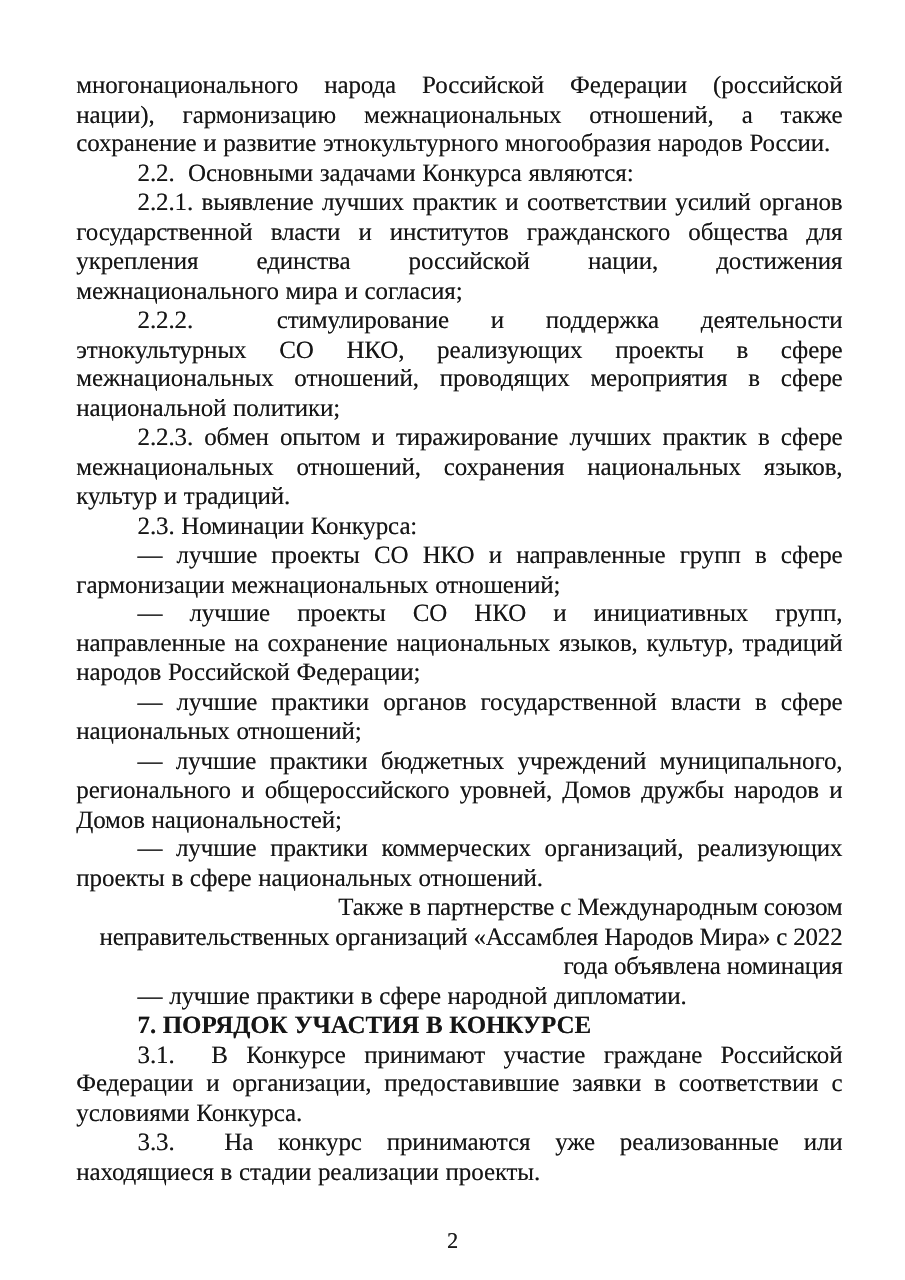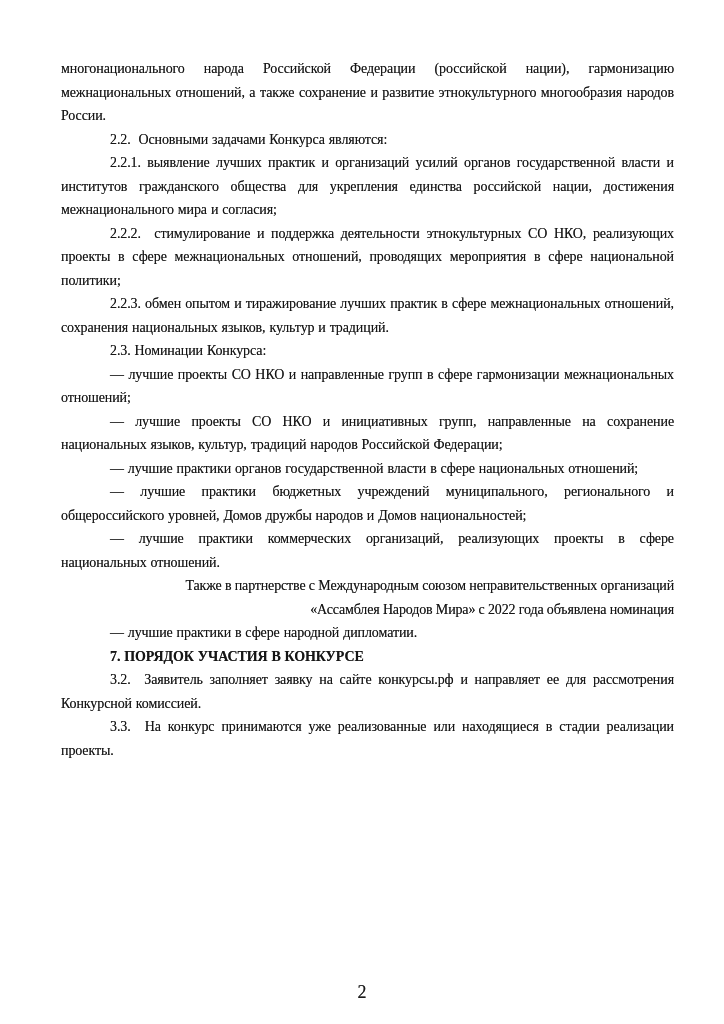--- a/index.html
+++ b/index.html
@@ -20,21 +20,21 @@
     text-shadow: 0 0 0.35px rgba(0,0,0,0.55);
   }
   .content {
     position: absolute;
     left: 61px;
     top: 57px;
     width: 613px;
   }
   .content p {
     margin: 0;
-    font-size: 14px;
+    font-size: 20px;
     line-height: 23.5px;
     text-align: justify;
     text-indent: 49px;
     letter-spacing: -0.1px;
     word-spacing: 0.5px;
   }
   .content p.noindent {
     text-indent: 0;
   }
   .content p.partnership {
@@ -63,32 +63,32 @@
     color: #1c1c1c;
   }
 </style>
 </head>
 <body>
 
 <div class="page">
   <div class="content">
     <p class="noindent">многонационального народа Российской Федерации (российской нации), гармонизацию межнациональных отношений, а также сохранение и развитие этнокультурного многообразия народов России.</p>
     <p>2.2.&nbsp;&nbsp;Основными задачами Конкурса являются:</p>
-    <p>2.2.1. выявление лучших практик и организаций усилий органов государственной власти и институтов гражданского общества для укрепления единства российской нации, достижения межнационального мира и согласия;</p>
+    <p>2.2.1. выявление лучших практик и соответствии усилий органов государственной власти и институтов гражданского общества для укрепления единства российской нации, достижения межнационального мира и согласия;</p>
     <p>2.2.2.&nbsp; стимулирование и поддержка деятельности этнокультурных СО НКО, реализующих проекты в сфере межнациональных отношений, проводящих мероприятия в сфере национальной политики;</p>
     <p>2.2.3. обмен опытом и тиражирование лучших практик в сфере межнациональных отношений, сохранения национальных языков, культур и традиций.</p>
     <p>2.3. Номинации Конкурса:</p>
     <p>— лучшие проекты СО НКО и направленные групп в сфере гармонизации межнациональных отношений;</p>
     <p>— лучшие проекты СО НКО и инициативных групп, направленные на сохранение национальных языков, культур, традиций народов Российской Федерации;</p>
     <p>— лучшие практики органов государственной власти в сфере национальных отношений;</p>
     <p>— лучшие практики бюджетных учреждений муниципального, регионального и общероссийского уровней, Домов дружбы народов и Домов национальностей;</p>
     <p>— лучшие практики коммерческих организаций, реализующих проекты в сфере национальных отношений.</p>
     <p class="partnership">Также в партнерстве с Международным союзом неправительственных организаций «Ассамблея Народов Мира» с 2022 года объявлена номинация</p>
     <p>— лучшие практики в сфере народной дипломатии.</p>
 
     <p class="section-heading">7. ПОРЯДОК УЧАСТИЯ В КОНКУРСЕ</p>
 
-    <p>3.2.&nbsp; Заявитель заполняет заявку на сайте конкурсы.рф и направляет ее для рассмотрения Конкурсной комиссией.</p>
+    <p>3.1.&nbsp; В Конкурсе принимают участие граждане Российской Федерации и организации, предоставившие заявки в соответствии с условиями Конкурса.</p>
     <p>3.3.&nbsp; На конкурс принимаются уже реализованные или находящиеся в стадии реализации проекты.</p>
   </div>
 
   <div class="page-footer">2</div>
 </div>
 
 </body></html>

